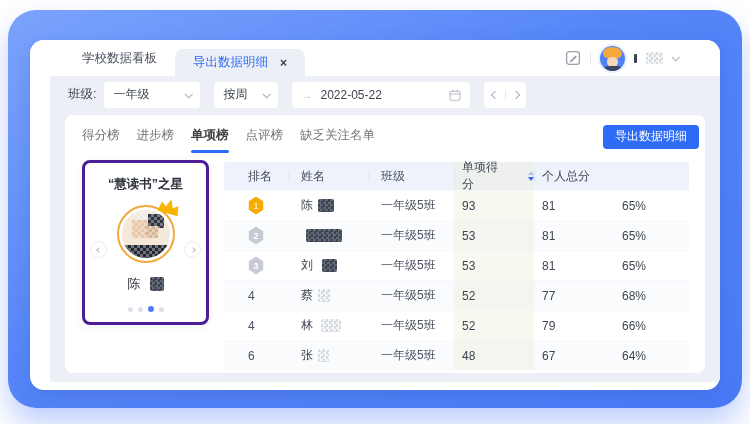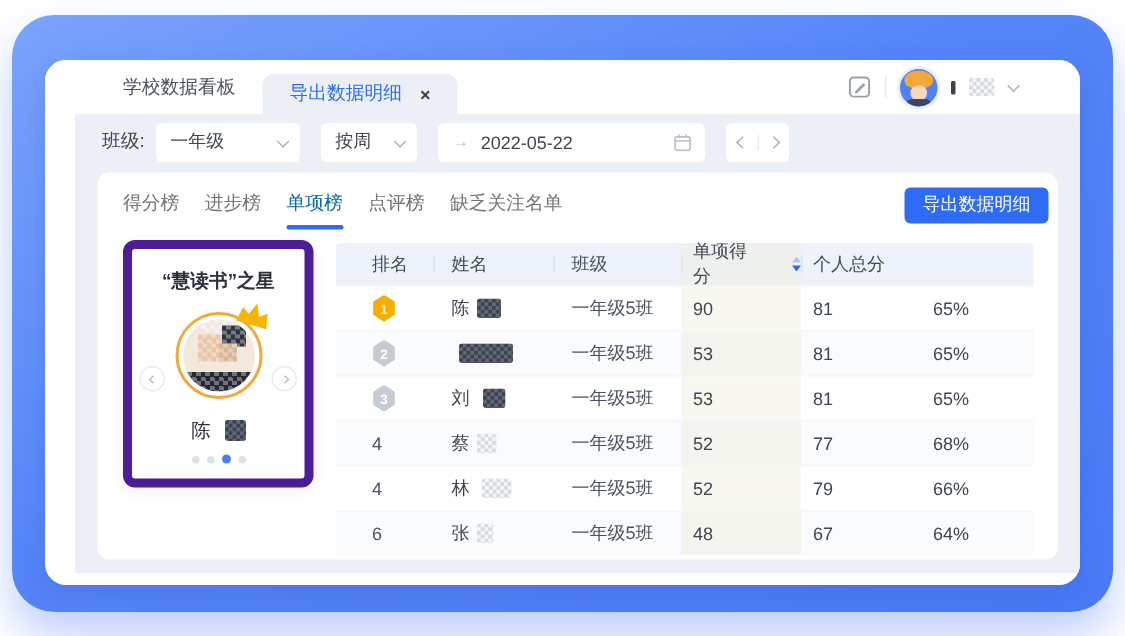--- a/index.html
+++ b/index.html
@@ -42,28 +42,28 @@
   .pager { width:42px; justify-content:center; gap:7px; }
   .chev { width:6px; height:6px; border-right:1.4px solid #aab0bb; border-bottom:1.4px solid #aab0bb; display:inline-block; }
   .chev.down  { transform:rotate(45deg) translateY(-1px); }
   .chev.left  { transform:rotate(135deg); }
   .chev.right { transform:rotate(-45deg); }
 
   
   .panel { margin:2px 15px 0 15px; height:258px; background:#fff; border-radius:8px; overflow:hidden; }
   .navtabs { display:flex; align-items:center; height:37px; padding:6px 6px 0 17px; gap:17px; }
   .ntab { font-size:12.5px; color:#737373; position:relative; padding-bottom:2px; cursor:pointer; white-space:nowrap; }
-  .ntab.active { color:#0369a1; font-weight:400; }
+  .ntab.active { color:#404040; font-weight:700; }
   .ntab.active::after { content:""; position:absolute; left:0; right:0; bottom:-7px; height:3px; border-radius:2px; background:#2f6cf5; }
   .export-btn { margin-left:auto; background:#2e6bf6; color:#fff; font-size:12px; height:24px; padding:0 12px; border:none; border-radius:4px; display:flex; align-items:center; cursor:pointer; }
 
   .contentrow { display:flex; align-items:flex-start; padding:8px 16px 0 17px; gap:15px; }
 
   
-  .starcard { width:148px; height:165px; background:#fff; border:6px solid #4c1d95; border-radius:8px;
+  .starcard { width:148px; height:165px; background:#fff; border:3px solid #4c1d95; border-radius:8px;
               box-shadow:0 2px 10px rgba(36,62,128,.07); position:relative; display:flex; flex-direction:column; align-items:center; }
   .starcard .title { margin-top:13px; font-size:12.5px; color:#2b303a; font-weight:700; }
   .st-avatar { margin-top:12px; width:58px; height:58px; border-radius:50%; border:2px solid #f2a93c; background:#fff; display:flex; align-items:center; justify-content:center; position:relative; }
   .st-photo { width:48px; height:48px; border-radius:50%; overflow:hidden; position:relative; background:#f4e8da; }
   .px { position:absolute; background-size:6px 6px; background-image:repeating-conic-gradient(rgba(255,255,255,.35) 0 25%, rgba(0,0,0,0) 0 50%); }
   .px.cap   { left:12px; top:0;  width:22px; height:12px; background-color:#efe9e0; }
   .px.hair  { left:26px; top:4px; width:16px; height:14px; background-color:#2e3340; }
   .px.facea { left:10px; top:10px; width:16px; height:18px; background-color:#e8c6a6; }
   .px.faceb { left:24px; top:16px; width:12px; height:12px; background-color:#d9b593; }
   .px.body  { left:0; bottom:0; width:48px; height:13px; background-color:#232833; }
@@ -235,21 +235,21 @@
 
           <div class="tr row">
             <div class="td c1">
                 <span class="medal gold">1</span>
               </div>
             <div class="td c2">
                 <span>陈</span>
                 <span class="mask dark" style="width:16px;"></span>
               </div>
             <div class="td c3">一年级5班</div>
-            <div class="td c4 hl">90</div>
+            <div class="td c4 hl">93</div>
             <div class="td c5">81</div>
             <div class="td c6">65%</div>
           </div>
 
           <div class="tr row even">
             <div class="td c1">
                 <span class="medal gray">2</span>
               </div>
             <div class="td c2">
                 <span></span>

